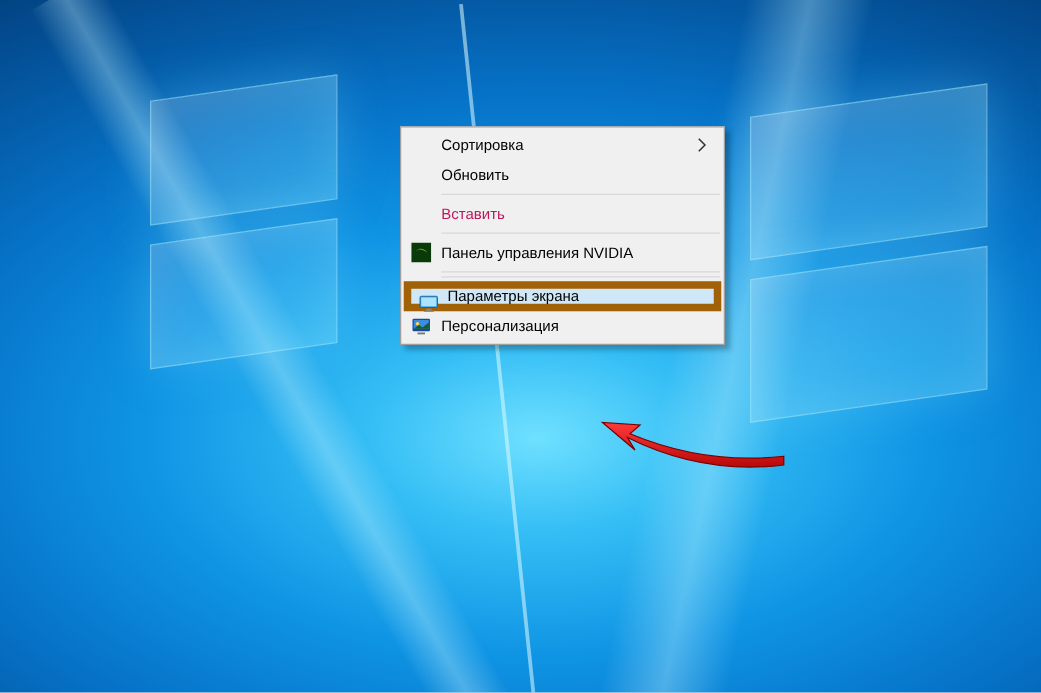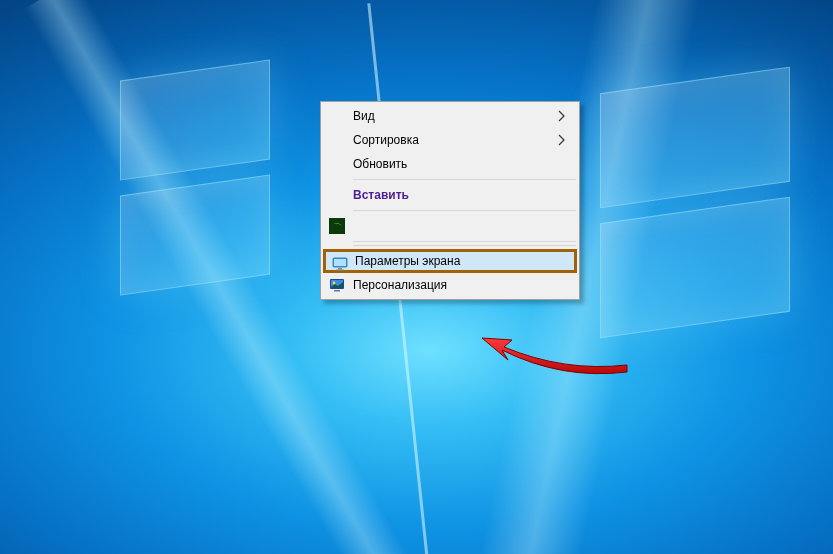--- a/index.html
+++ b/index.html
@@ -40,22 +40,22 @@
     }
     .menu-item {
       display: flex;
       align-items: center;
       height: 24px;
       padding: 0 30px 0 30px;
       position: relative;
       color: #000;
       cursor: default;
     }
-    .menu-item.disabled { color: #4c1d95; font-weight: bold; }
-    .menu-item.highlight { background: #d0e7f7; border: 3px solid #a16207; height: 24px; padding: 0 29px; text-align: center; }
+    .menu-item.disabled { color: #be185d; }
+    .menu-item.highlight { background: #d0e7f7; border: 6px solid #a16207; height: 24px; padding: 0 29px; text-align: center; }
     .menu-sep {
       height: 1px;
       background: #d7d7d7;
       margin: 3px 1px 3px 30px;
     }
     .menu-item .chev {
       position: absolute;
       right: 10px;
       top: 6px;
       width: 10px;
@@ -94,28 +94,20 @@
 
 <div class="winpane" style="left:120px; top:70px; width:150px; height:100px;"></div>
 
 <div class="winpane" style="left:120px; top:185px; width:150px; height:100px;"></div>
 
 <div class="winpane" style="left:600px; top:80px; width:190px; height:115px;"></div>
 <div class="winpane" style="left:600px; top:210px; width:190px; height:115px;"></div>
 
 <div class="context-menu">
 
-  <div class="menu-item">
-    <span>Вид</span>
-    <span class="chev">
-      <svg viewBox="0 0 10 12">
-          <path d="M2 1 L7 6 L2 11" stroke="#333" stroke-width="1.2" fill="none"></path>
-        </svg>
-    </span>
-  </div>
 
   <div class="menu-item">
     <span>Сортировка</span>
     <span class="chev">
       <svg viewBox="0 0 10 12">
           <path d="M2 1 L7 6 L2 11" stroke="#333" stroke-width="1.2" fill="none"></path>
         </svg>
     </span>
   </div>
 
@@ -133,20 +125,21 @@
 
   <div class="menu-sep"></div>
 
   <div class="menu-item">
     <span class="ico">
       <svg viewBox="0 0 16 16">
           <rect width="16" height="16" fill="#0a3a0a"></rect>
           <path d="M3 11 C3 5 7 4 13 8 C10 4 3 3 3 11 Z" fill="#76b900"></path>
         </svg>
     </span>
+    <span>Панель управления NVIDIA</span>
   </div>
 
   <div class="menu-sep"></div>
 
 
   <div class="menu-sep"></div>
 
   <div class="menu-item highlight">
     <span class="ico">
       <svg viewBox="0 0 16 16">

